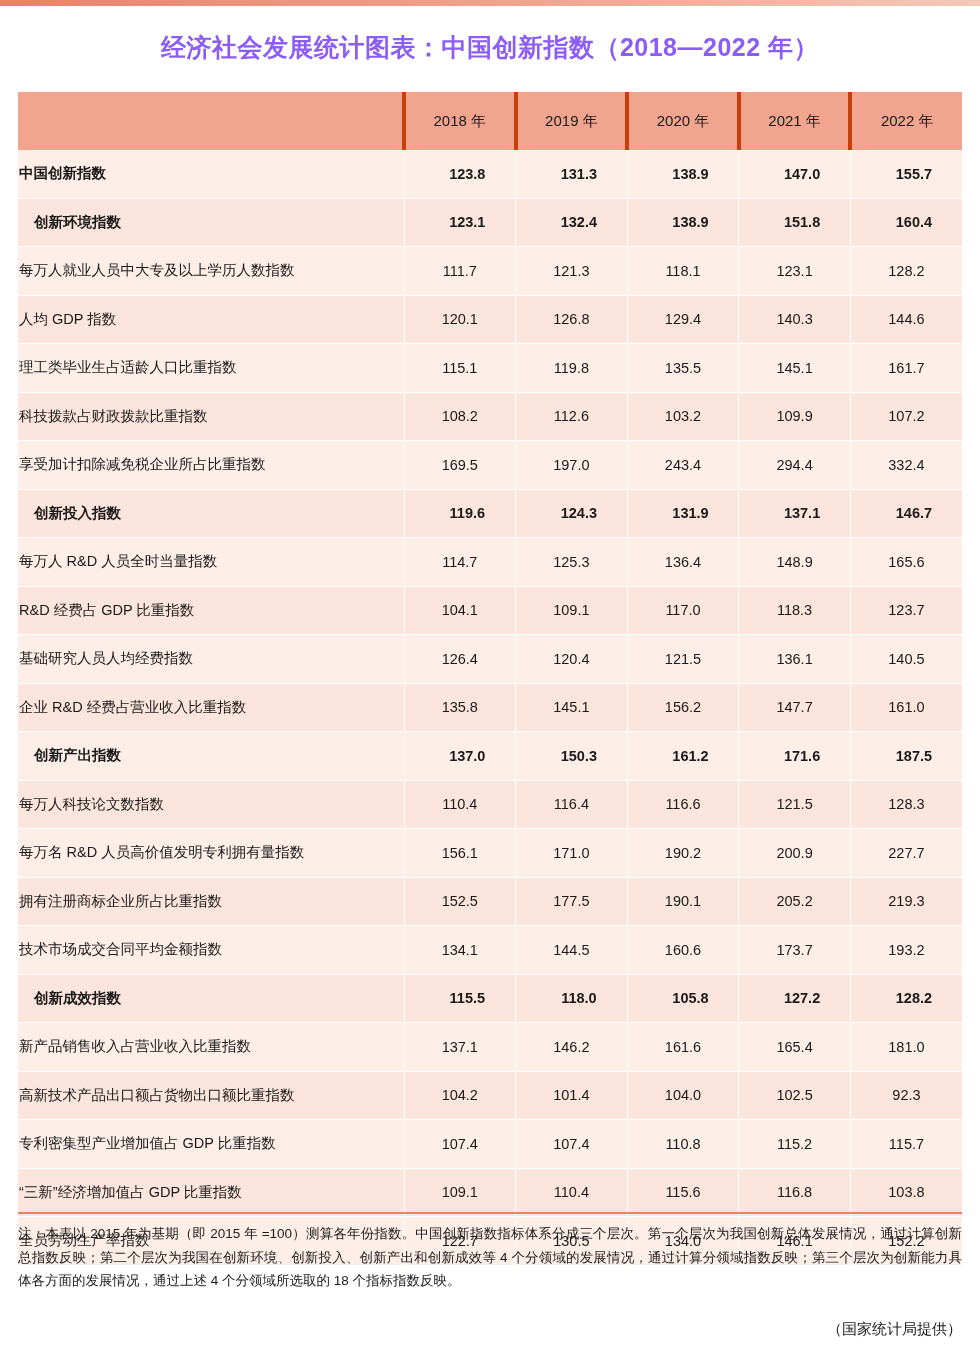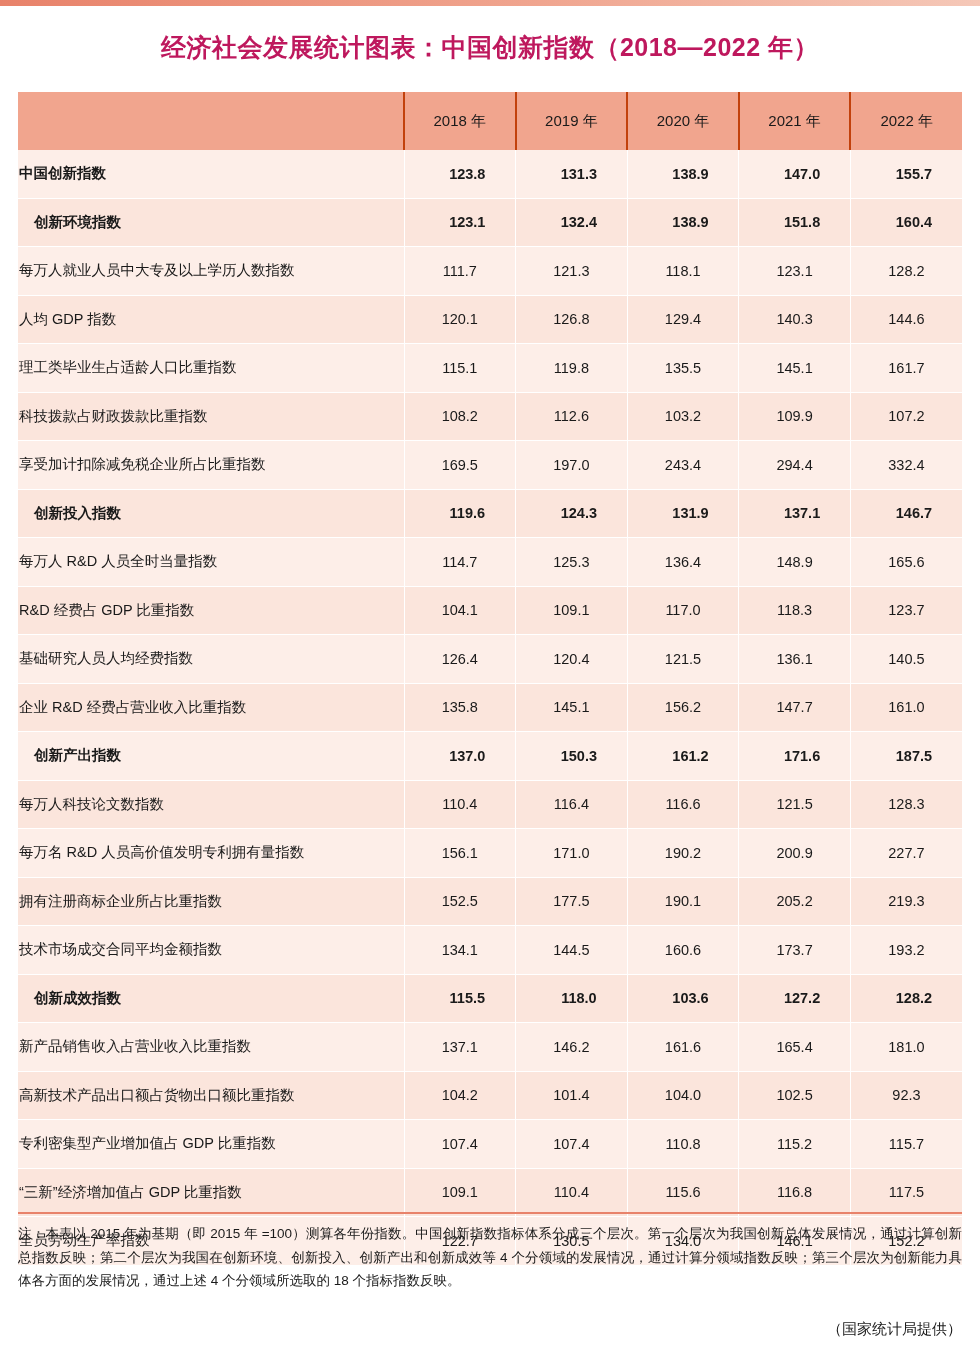--- a/index.html
+++ b/index.html
@@ -29,21 +29,21 @@
   }
   .title {
     position: absolute;
     top: 14px;
     left: 0;
     width: 980px;
     text-align: center;
     font-size: 25px;
     font-weight: bold;
     letter-spacing: 0.5px;
-    color: #be185d;
+    color: #8b5cf6;
   }
   .table-wrap {
     position: absolute;
     top: 92px;
     left: 18px;
     width: 944px;
   }
   table.stat {
     border-collapse: collapse;
     width: 944px;
@@ -59,21 +59,21 @@
     font-weight: normal;
     height: 56px;
     text-align: center;
     vertical-align: middle;
     border: none;
   }
   table.stat thead th.blank {
     background: #f1a58e;
   }
   table.stat thead th.yrh {
-    border-left: 2px solid #c2410c;
+    border-left: 4px solid #c2410c;
   }
 
   table.stat tbody td {
     height: 45.5px;
     font-size: 14.5px;
     border-bottom: 1px solid #ffffff;
     vertical-align: middle;
     background: #fdeee8;
   }
   table.stat tbody tr:nth-child(even) td {
@@ -285,21 +285,21 @@
             <td class="val">134.1</td>
             <td class="val">144.5</td>
             <td class="val">160.6</td>
             <td class="val">173.7</td>
             <td class="val">193.2</td>
           </tr>
           <tr class="bold">
             <td class="label lvl1">创新成效指数</td>
             <td class="val">115.5</td>
             <td class="val">118.0</td>
-            <td class="val">103.6</td>
+            <td class="val">105.8</td>
             <td class="val">127.2</td>
             <td class="val">128.2</td>
           </tr>
           <tr>
             <td class="label lvl2">新产品销售收入占营业收入比重指数</td>
             <td class="val">137.1</td>
             <td class="val">146.2</td>
             <td class="val">161.6</td>
             <td class="val">165.4</td>
             <td class="val">181.0</td>
@@ -319,21 +319,21 @@
             <td class="val">110.8</td>
             <td class="val">115.2</td>
             <td class="val">115.7</td>
           </tr>
           <tr>
             <td class="label lvl2">“三新”经济增加值占 GDP 比重指数</td>
             <td class="val">109.1</td>
             <td class="val">110.4</td>
             <td class="val">115.6</td>
             <td class="val">116.8</td>
-            <td class="val">117.5</td>
+            <td class="val">103.8</td>
           </tr>
           <tr>
             <td class="label lvl2">全员劳动生产率指数</td>
             <td class="val">122.7</td>
             <td class="val">130.5</td>
             <td class="val">134.0</td>
             <td class="val">146.1</td>
             <td class="val">152.2</td>
           </tr>
         </tbody>

